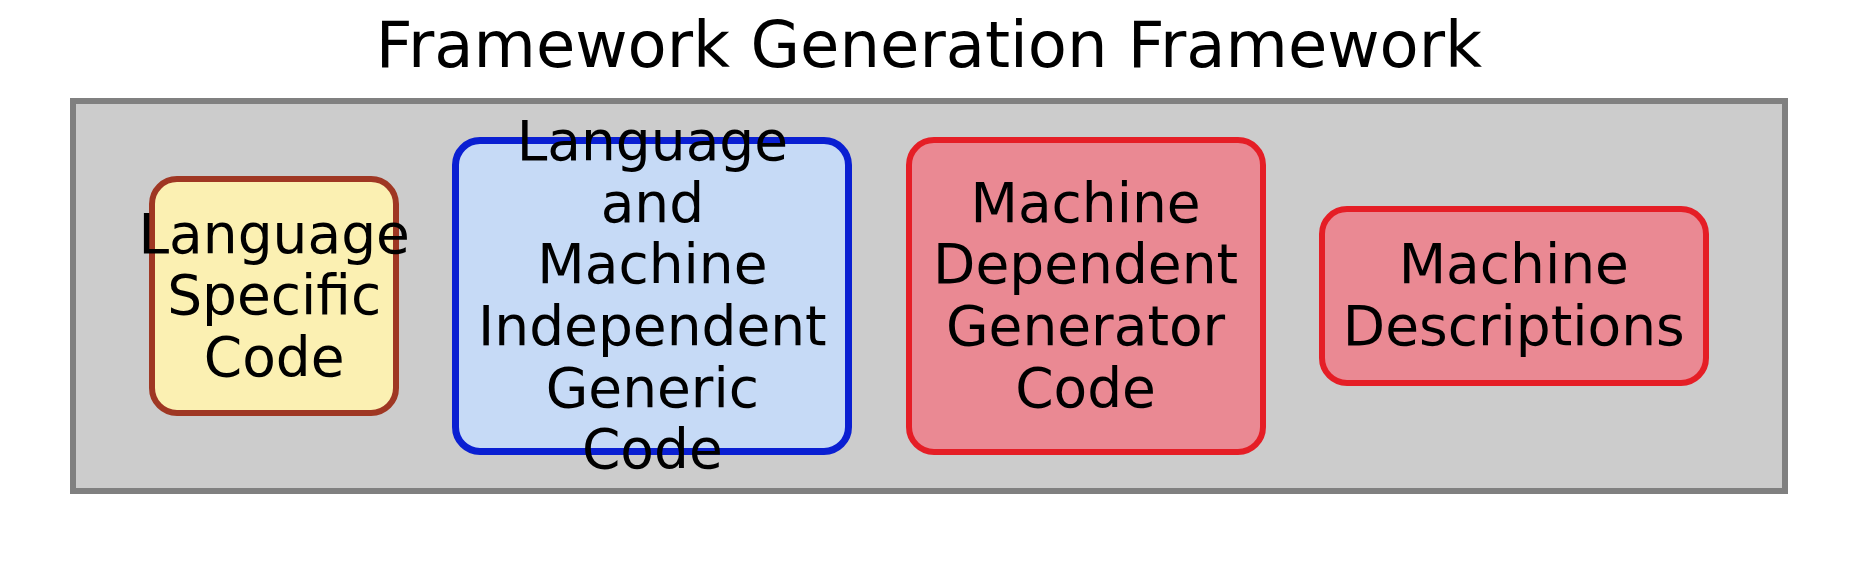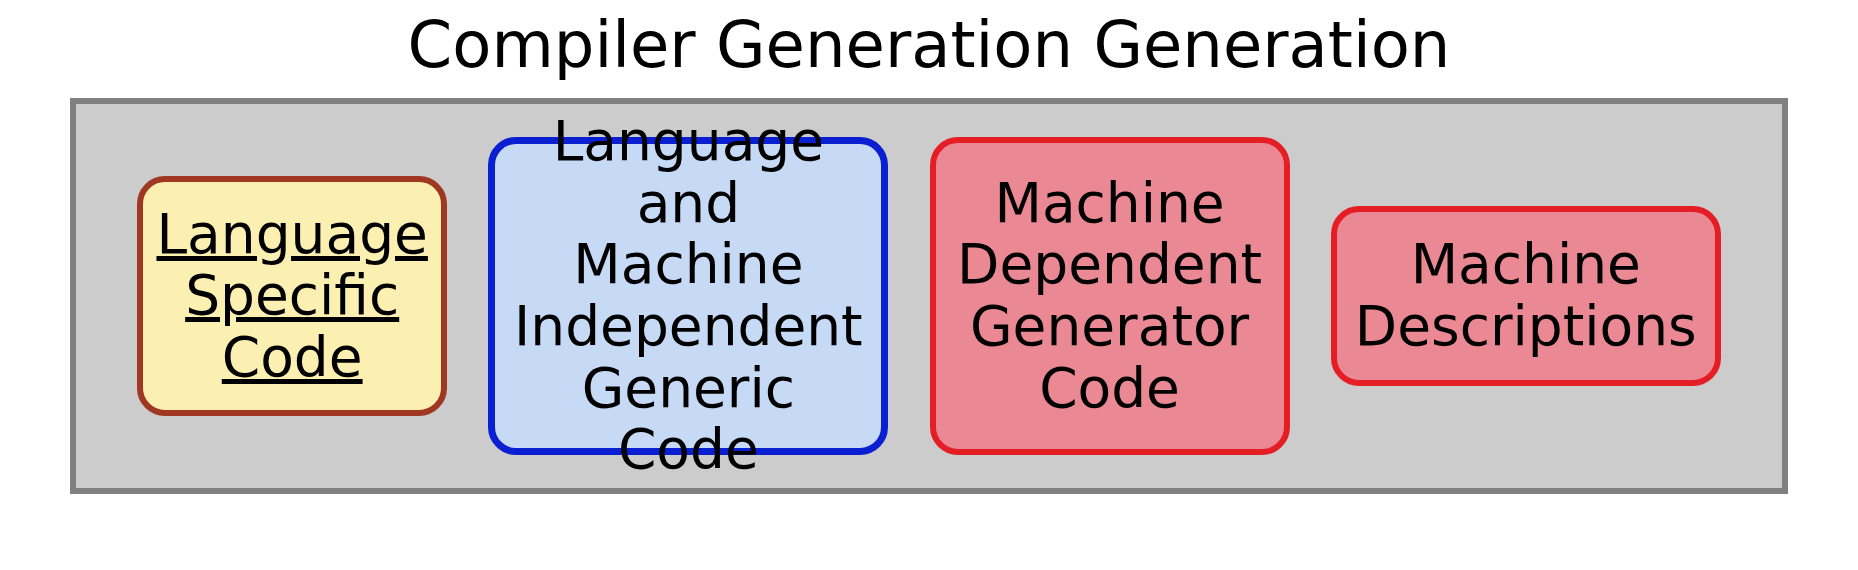--- a/index.html
+++ b/index.html
@@ -48,23 +48,22 @@
     box-sizing: border-box;
     font-size: 55px;
     line-height: 1.12;
     padding: 10px 28px;
     border-style: solid;
   }
   .box-1 {
     background: #fbf0b2;
     border-color: #9f3723;
     border-width: 6px;
-    width: 310px;
+    width: 250px;
     height: 240px;
-    text-decoration: underline;
   }
   .box-2 {
     background: #c6daf6;
     border-color: #0a1fd2;
     border-width: 7px;
     width: 400px;
     height: 318px;
     justify-content: center;
   }
   .box-3 {
@@ -79,21 +78,21 @@
     border-color: #e51e26;
     border-width: 6px;
     width: 390px;
     height: 180px;
   }
 </style>
 </head>
 <body>
 <div class="canvas">
 
-  <div class="title">Compiler Generation Generation</div>
+  <div class="title">Framework Generation Framework</div>
 
   <div class="outer">
 
     <div class="box box-1">
       <span>Language<br>Specific<br>Code</span>
     </div>
 
     <div class="box box-2">
       <span>Language and<br>Machine<br>Independent<br>Generic Code</span>
     </div>

